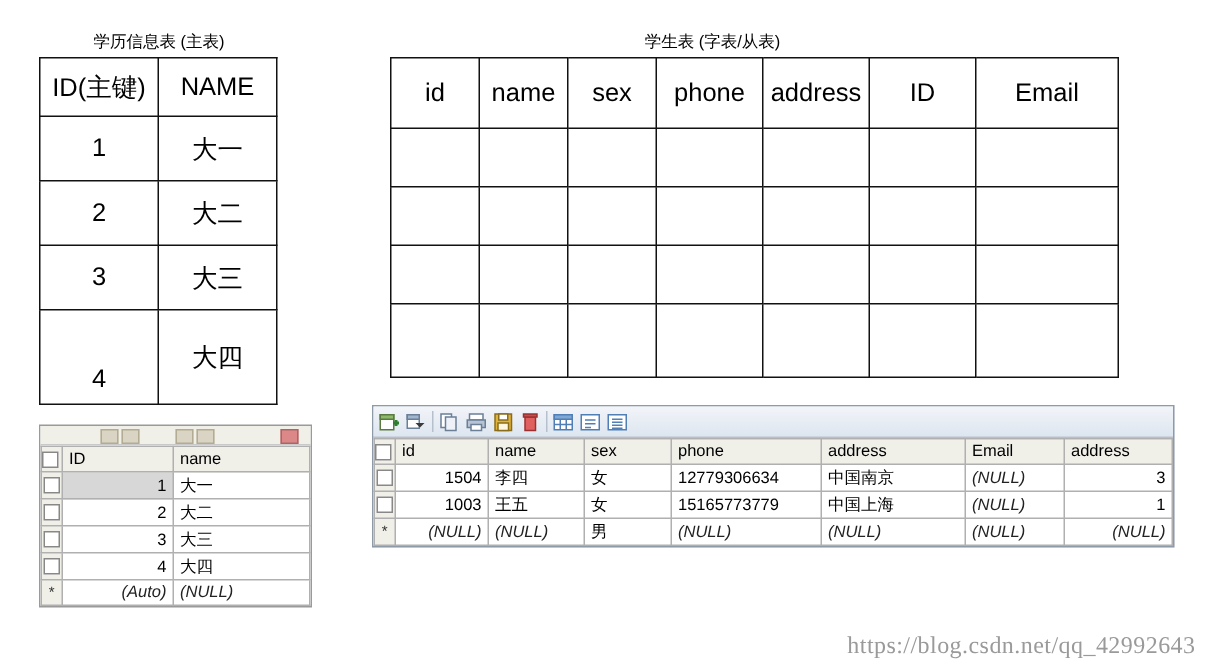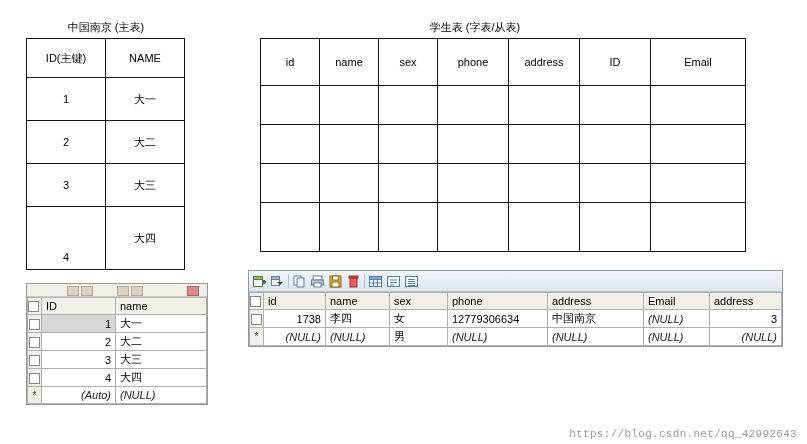--- a/index.html
+++ b/index.html
@@ -22,21 +22,21 @@
 
   
   table.drawn {
     border-collapse: collapse;
     background: #fff;
   }
   table.drawn td {
     border: 1.6px solid #111;
     text-align: center;
     vertical-align: middle;
-    font-size: 11px;
+    font-size: 17px;
     color: #000;
     padding: 0;
   }
 
   
   #master-table td { width: 78px; height: 42px; }
   #master-table tr:first-child td { height: 38px; }
 
   
   #detail-table td { width: 58px; height: 38px; }
@@ -132,30 +132,30 @@
     background: #b6c0cc;
     border-radius: 0;
   }
   #right-grid-wrap { background: #fff; }
   #right-panel .grid { width: 100%; }
   #right-panel .grid th, #right-panel .grid td { height: 17px; }
 
   
   #watermark {
     right: 10px; bottom: 4px;
-    font-size: 11px;
+    font-size: 16px;
     color: #9a9a9a;
-    font-family: Liberation Mono, monospace;
+    font-family: Liberation Serif, serif;
     letter-spacing: 0.3px;
   }
 </style>
 </head>
 <body>
 
-<div class="abs diagram-title" style="left:26px; top:20px; width:160px;">中国南京 (主表)</div>
+<div class="abs diagram-title" style="left:26px; top:20px; width:160px;">学历信息表 (主表)</div>
 
 <table class="drawn abs" id="master-table" style="left:26px; top:38px;">
   <tbody>
       <tr>
     <td>ID(主键)</td>
     <td>NAME</td>
   </tr>
   <tr>
     <td>1</td>
     <td>大一</td>
@@ -343,27 +343,37 @@
         <th style="width:62px;">id</th>
         <th style="width:64px;">name</th>
         <th style="width:58px;">sex</th>
         <th style="width:100px;">phone</th>
         <th style="width:96px;">address</th>
         <th style="width:66px;">Email</th>
         <th>address</th>
       </tr>
       <tr>
         <td class="rowhdr"><span class="chk"></span></td>
-        <td class="num">1738</td>
+        <td class="num">1504</td>
         <td>李四</td>
         <td>女</td>
         <td>12779306634</td>
         <td>中国南京</td>
         <td class="null">(NULL)</td>
         <td class="num">3</td>
+      </tr>
+      <tr>
+        <td class="rowhdr"><span class="chk"></span></td>
+        <td class="num">1003</td>
+        <td>王五</td>
+        <td>女</td>
+        <td>15165773779</td>
+        <td>中国上海</td>
+        <td class="null">(NULL)</td>
+        <td class="num">1</td>
       </tr>
       <tr>
         <td class="rowhdr star">*</td>
         <td class="num null">(NULL)</td>
         <td class="null">(NULL)</td>
         <td>男</td>
         <td class="null">(NULL)</td>
         <td class="null">(NULL)</td>
         <td class="null">(NULL)</td>
         <td class="num null">(NULL)</td>

